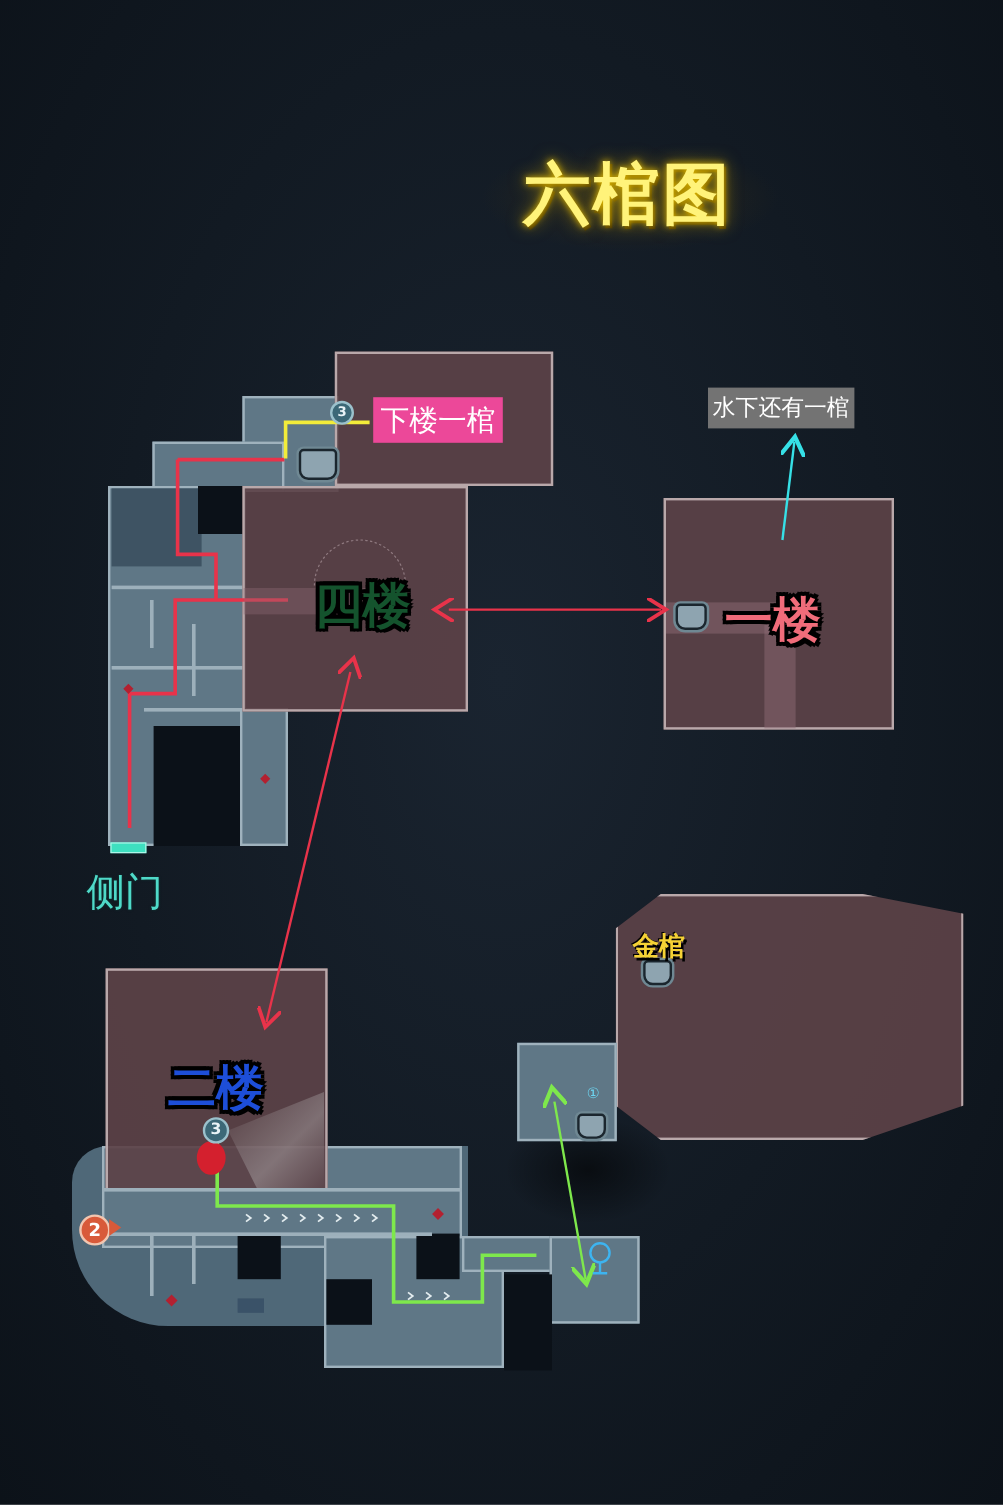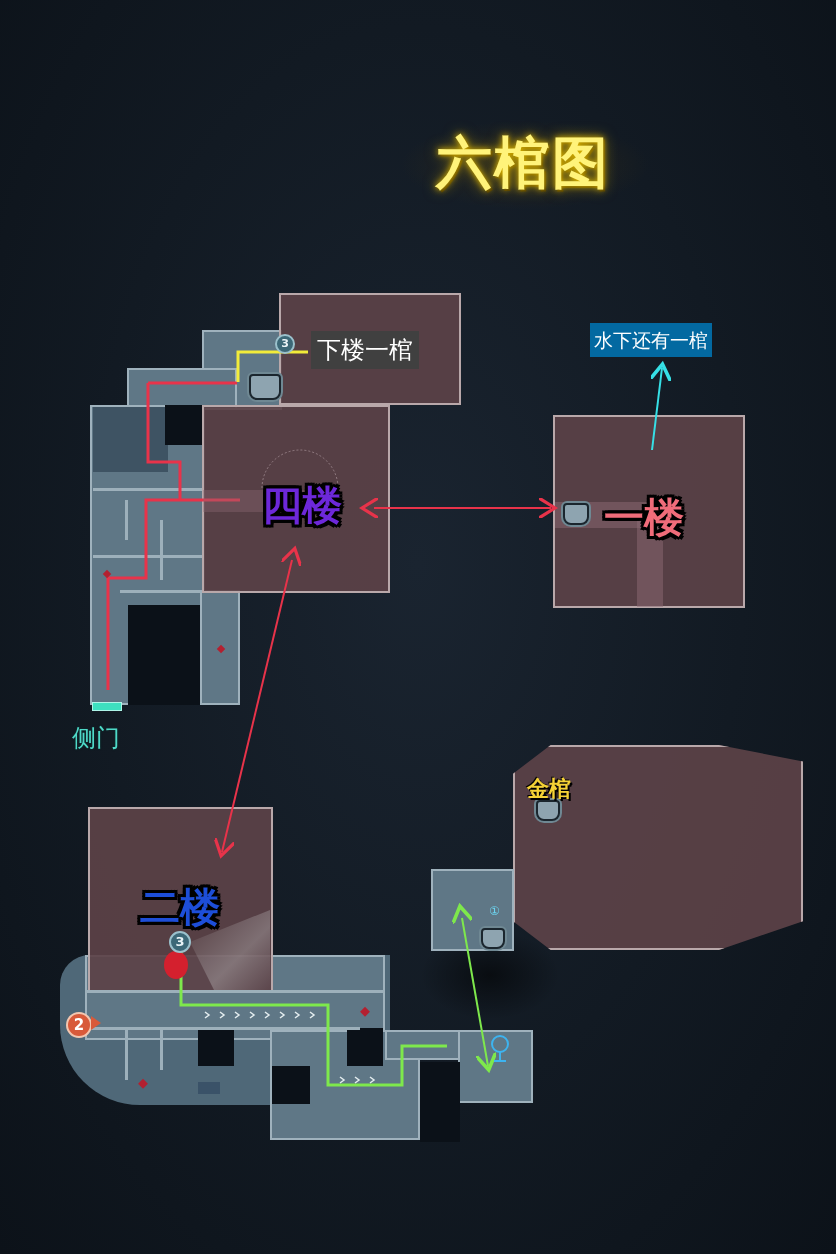--- a/index.html
+++ b/index.html
@@ -178,20 +178,20 @@
 <div class="coffin" style="left:481px;top:928px;width:20px;height:17px;"></div>
 
 <div class="marker-num" style="left:275px;top:334px;width:16px;height:16px;line-height:16px;font-size:11px;">3</div>
 <div class="marker-num" style="left:169px;top:931px;width:18px;height:18px;line-height:18px;">3</div>
 <div class="abs" style="left:66px;top:1012px;width:22px;height:22px;border-radius:50%;background:#d85a3a;border:2px solid #f2c6b0;color:#fff;font-weight:bold;font-size:15px;text-align:center;line-height:22px;">
   <span>2</span>
 </div>
 <div class="abs" style="left:91px;top:1016px;width:0;height:0;border-top:7px solid transparent;border-bottom:7px solid transparent;border-left:10px solid #d85a3a;"></div>
 <div class="abs" style="left:489px;top:904px;font-size:12px;color:#6cd4f0;">①</div>
 
-<div class="tag-box" style="left:311px;top:331px;background:#404040;font-size:24px;">下楼一棺</div>
-<div class="tag-box" style="left:590px;top:323px;background:#0369a1;font-size:19px;line-height:34px;padding:0 4px;">水下还有一棺</div>
+<div class="tag-box" style="left:311px;top:331px;background:#ec4899;font-size:24px;">下楼一棺</div>
+<div class="tag-box" style="left:590px;top:323px;background:#737373;font-size:19px;line-height:34px;padding:0 4px;">水下还有一棺</div>
 
-<div class="label floor-label" style="left:262px;top:482px;color:#6d28d9;">四楼</div>
+<div class="label floor-label" style="left:262px;top:482px;color:#14532d;">四楼</div>
 <div class="label floor-label" style="left:604px;top:494px;color:#f06c7a;">一楼</div>
 <div class="label floor-label" style="left:140px;top:884px;color:#1d4ed8;">二楼</div>
-<div class="label" style="left:72px;top:722px;font-size:24px;font-weight:normal;color:#4fd9c8;text-shadow:0 0 2px #0d3b37;">侧门</div>
+<div class="label" style="left:72px;top:722px;font-size:32px;font-weight:normal;color:#4fd9c8;text-shadow:0 0 2px #0d3b37;">侧门</div>
 <div class="label" style="left:527px;top:774px;font-size:22px;color:#f5d235;text-shadow:2px 2px 0 #000, -1px -1px 0 #000;">金棺</div>
 
 </body></html>

